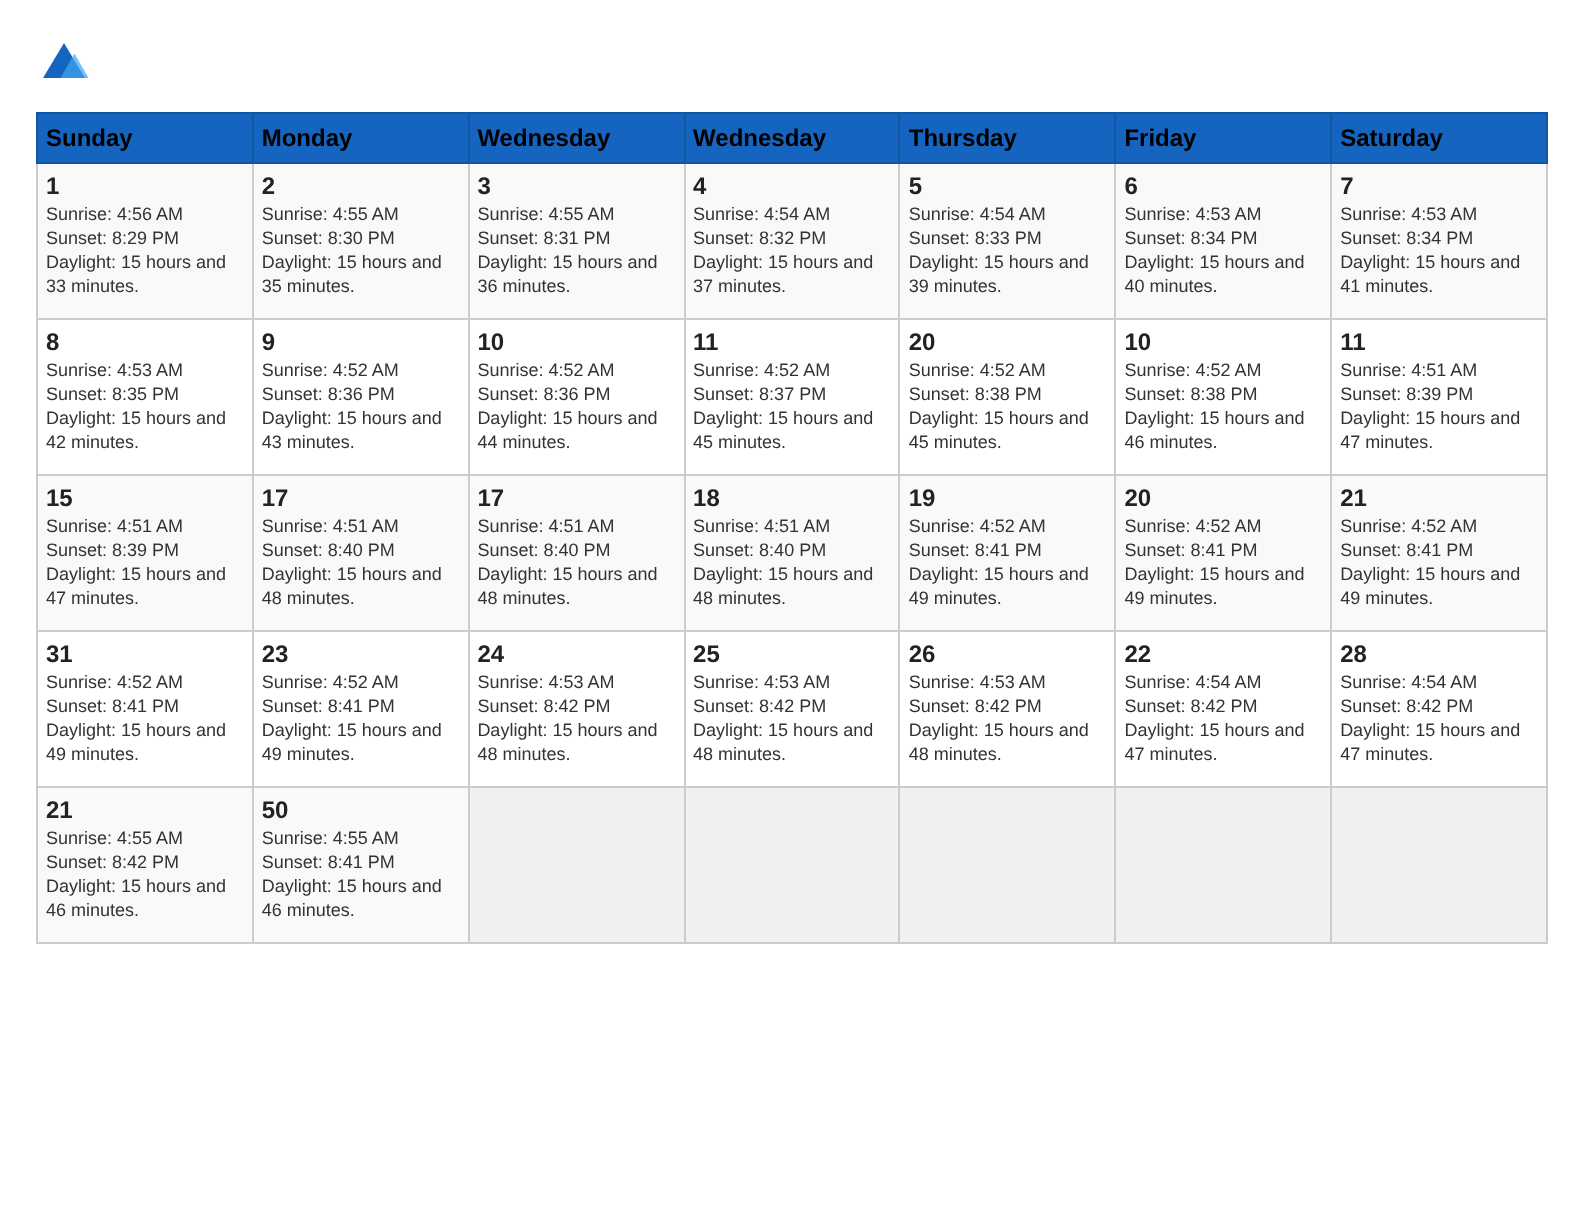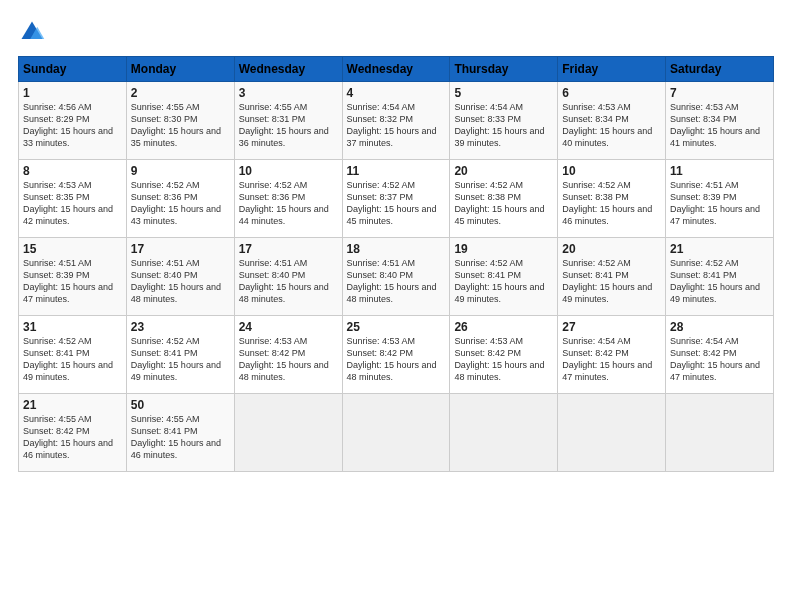--- a/index.html
+++ b/index.html
@@ -243,21 +243,21 @@
   </td>
           <td>
     <span class="day-num">25</span>
     <span class="cell-text">Sunrise: 4:53 AM<br>Sunset: 8:42 PM<br>Daylight: 15 hours and 48 minutes.</span>
   </td>
           <td>
     <span class="day-num">26</span>
     <span class="cell-text">Sunrise: 4:53 AM<br>Sunset: 8:42 PM<br>Daylight: 15 hours and 48 minutes.</span>
   </td>
           <td>
-    <span class="day-num">27</span>
+    <span class="day-num">22</span>
     <span class="cell-text">Sunrise: 4:54 AM<br>Sunset: 8:42 PM<br>Daylight: 15 hours and 47 minutes.</span>
   </td>
           <td>
     <span class="day-num">28</span>
     <span class="cell-text">Sunrise: 4:54 AM<br>Sunset: 8:42 PM<br>Daylight: 15 hours and 47 minutes.</span>
   </td>
         </tr>
         <tr>
           <td>
     <span class="day-num">21</span>

